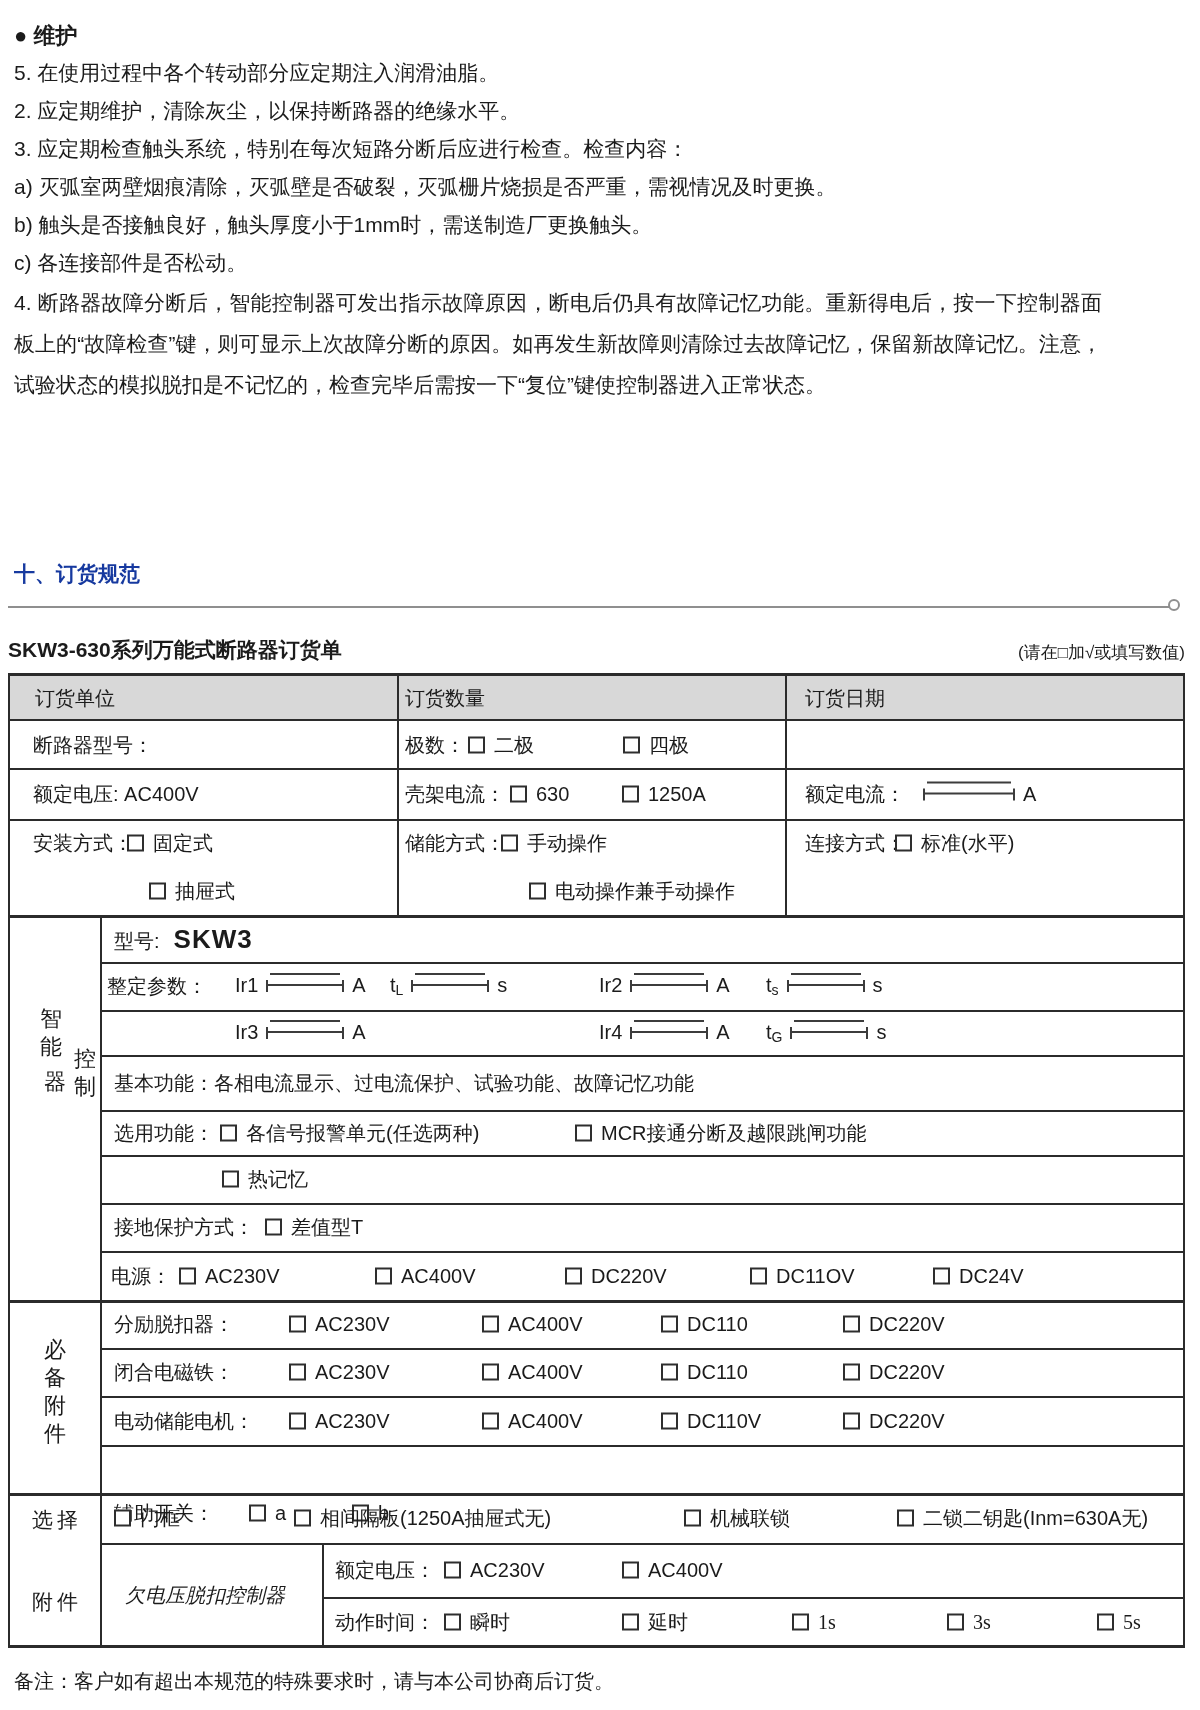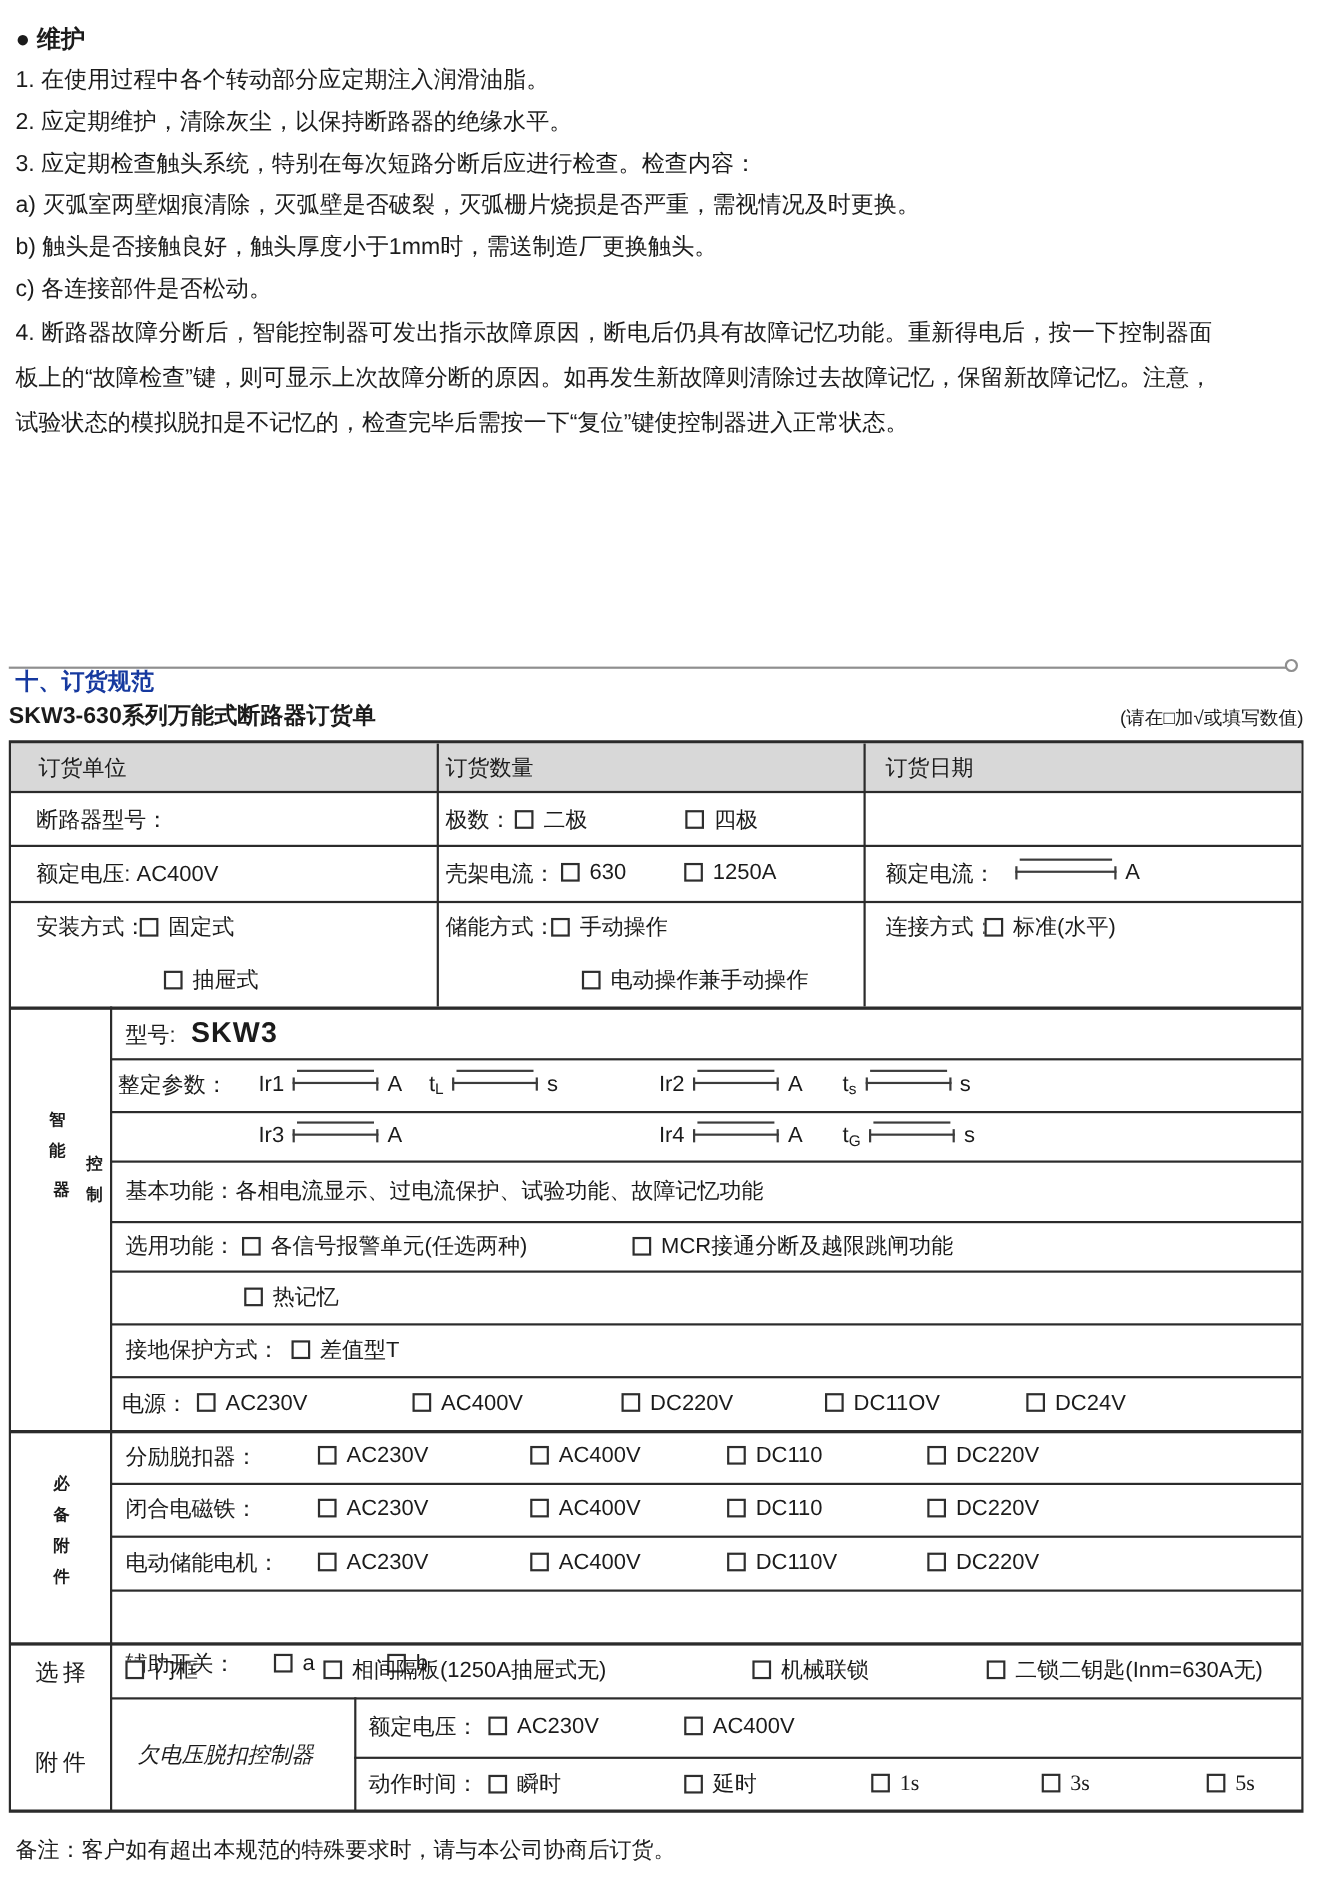--- a/index.html
+++ b/index.html
@@ -4,21 +4,21 @@
 <style>
   html,body{margin:0;padding:0;background:#ffffff;}
   .page{position:relative;width:1200px;height:1710px;background:#fff;overflow:hidden;
         font-family:"Liberation Sans","DejaVu Sans",sans-serif;color:#1b1b1b;}
   
   .maint{position:absolute;left:14px;top:18px;width:1088px;font-size:21px;}
   .maint .hd{font-weight:bold;font-size:22px;line-height:36px;}
   .maint p{margin:0;line-height:38px;}
   .maint .para{line-height:41px;text-align:justify;}
   
-  .sec-hd{position:absolute;left:14px;top:560px;font-size:21px;font-weight:bold;color:#16399f;margin-top:45px;}
+  .sec-hd{position:absolute;left:14px;top:560px;font-size:21px;font-weight:bold;color:#16399f;}
   .rule{position:absolute;left:8px;top:606px;width:1162px;height:2px;background:#8f8f8f;}
   .rule-dot{position:absolute;left:1168px;top:599px;width:12px;height:12px;border:2px solid #8f8f8f;
             border-radius:50%;background:#fff;box-sizing:border-box;}
   
   .form-title{position:absolute;left:8px;top:636px;font-size:21px;font-weight:bold;}
   .form-note{position:absolute;right:15px;top:641px;font-size:17px;}
   
   .tbl{position:absolute;left:8px;top:673px;width:1177px;height:975px;box-sizing:border-box;
        border:2px solid #2b2b2b;border-top-width:3px;border-bottom-width:3px;font-size:20px;}
   .ghead{position:absolute;left:0;right:0;top:0;height:43px;background:#d8d8d8;border-bottom:2px solid #2b2b2b;}
@@ -29,33 +29,33 @@
   .row>span,.row>div.pos{position:absolute;top:50%;transform:translateY(-50%);white-space:nowrap;}
   .cb{display:inline-block;width:17px;height:17px;border:2px solid #2e2e2e;box-sizing:border-box;
       vertical-align:-2px;margin-right:9px;background:#fff;}
   .fillbox{display:inline-block;position:relative;width:78px;height:12px;margin:0 8px;
            border-left:2px solid #3c3c3c;border-right:2px solid #3c3c3c;box-sizing:border-box;}
   .fillbox:before{content:"";position:absolute;left:2px;right:2px;top:-7px;height:2px;background:#3c3c3c;}
   .fillbox:after{content:"";position:absolute;left:-2px;right:-2px;top:4px;height:2px;background:#3c3c3c;}
   .fb-wide{width:92px;}
   sub.psub{font-size:14px;vertical-align:-3px;}
   .model-val{font-weight:bold;font-size:26px;margin-left:14px;letter-spacing:1px;text-align:right;}
-  .vstack{position:absolute;width:24px;line-height:28px;font-size:15px;text-align:center;word-break:break-all;font-weight:bold;}
+  .vstack{position:absolute;width:24px;line-height:28px;font-size:22px;word-break:break-all;}
   .hline2{position:absolute;font-size:21px;white-space:nowrap;letter-spacing:4px;}
   
   .remark{position:absolute;left:14px;top:1668px;font-size:20px;}
 </style>
 </head>
 <body>
 
 <div class="page">
 
   <div class="maint">
     <p class="hd"><span>●</span> <span>维护</span></p>
-    <p>1. 在使用过程中各个转动部分应定期注入润滑油脂。</p>
+    <p>5. 在使用过程中各个转动部分应定期注入润滑油脂。</p>
     <p>2. 应定期维护，清除灰尘，以保持断路器的绝缘水平。</p>
     <p>3. 应定期检查触头系统，特别在每次短路分断后应进行检查。检查内容：</p>
     <p>a) 灭弧室两壁烟痕清除，灭弧壁是否破裂，灭弧栅片烧损是否严重，需视情况及时更换。</p>
     <p>b) 触头是否接触良好，触头厚度小于1mm时，需送制造厂更换触头。</p>
     <p>c) 各连接部件是否松动。</p>
     <p class="para">4. 断路器故障分断后，智能控制器可发出指示故障原因，断电后仍具有故障记忆功能。重新得电后，按一下控制器面板上的“故障检查”键，则可显示上次故障分断的原因。如再发生新故障则清除过去故障记忆，保留新故障记忆。注意，试验状态的模拟脱扣是不记忆的，检查完毕后需按一下“复位”键使控制器进入正常状态。</p>
   </div>
 
   <div class="sec-hd">十、订货规范</div>
   <div class="rule"></div>

